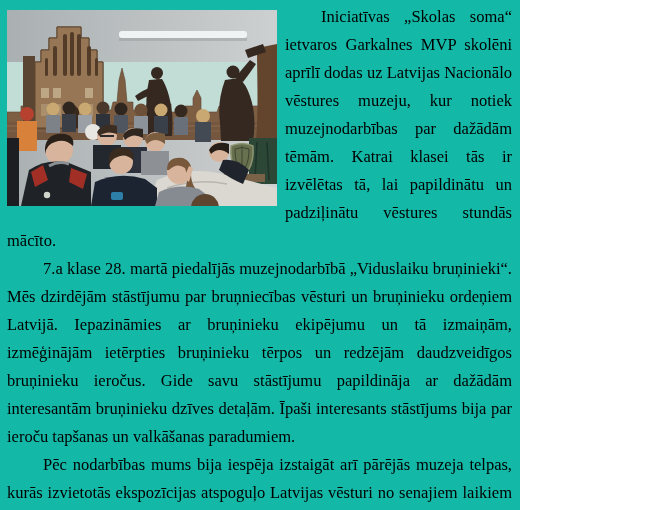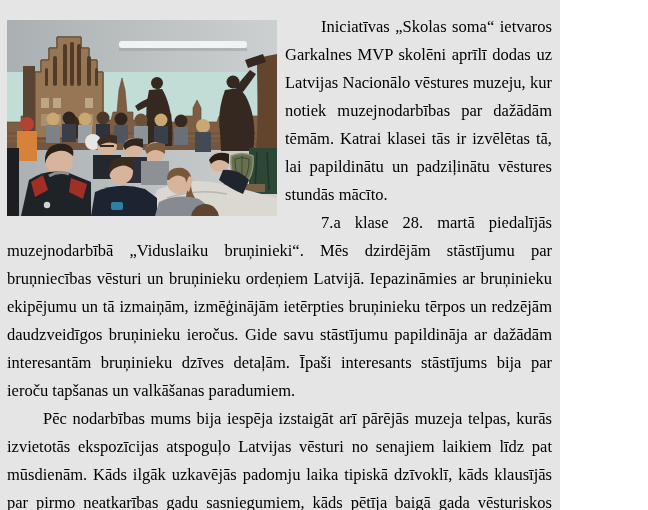--- a/index.html
+++ b/index.html
@@ -1,20 +1,20 @@
 <!DOCTYPE html>
 <html><head>
 <meta charset="utf-8">
 <style>
   html,body{margin:0;padding:0;background:#ffffff;}
   body{width:648px;height:510px;overflow:hidden;
        font-family:"Liberation Serif","DejaVu Serif",serif;
        color:#000;}
-  .page{box-sizing:border-box;width:560px;height:510px;
-        padding:13px 8px 0 7px;background:#e5e5e5;}
+  .page{box-sizing:border-box;width:520px;height:510px;
+        padding:3px 8px 0 7px;background:#14b8a6;}
   .photo{float:left;width:270px;height:196px;margin:7px 8px 2px 0;padding:0;}
   .photo svg{display:block;width:270px;height:196px;}
   p.para{margin:0;text-align:justify;font-size:16.5px;line-height:28px;
          text-indent:36px;}
   p.signature{margin:0;text-align:right;font-size:16.5px;line-height:28px;
               padding-right:52px;}
 </style>
 </head>
 <body>
 

